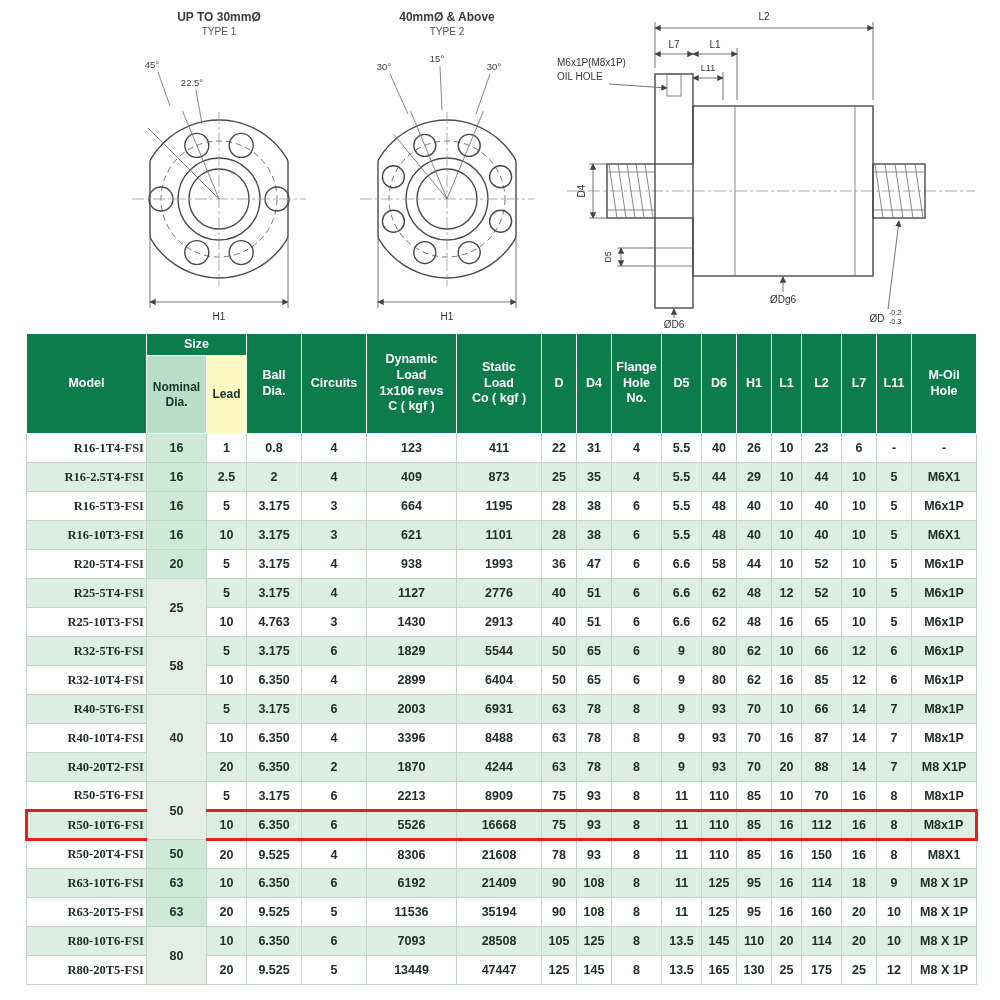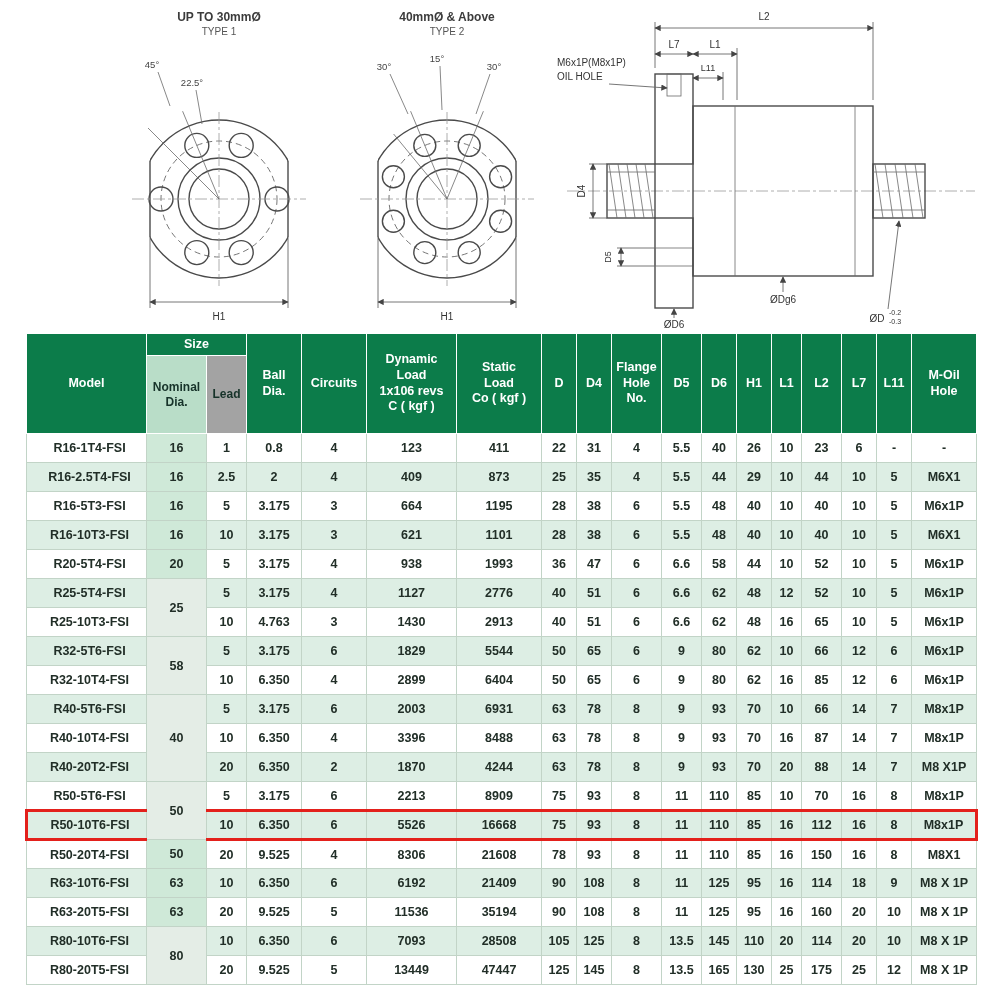--- a/index.html
+++ b/index.html
@@ -22,24 +22,24 @@
   .s-dash { stroke:#666; stroke-width:0.9; fill:none; stroke-dasharray:6 4; }
 
   table.spec { position:absolute; left:25px; top:333px; width:950px;
     border-collapse:collapse; table-layout:fixed; border:1px solid #b7cdbd; }
   .spec th { background:#0c7c4a; color:#fff; font-size:12.5px; font-weight:bold;
     border:1px solid #fff; white-space:pre-line; line-height:1.25; padding:2px;
     vertical-align:middle; text-align:center; }
   .spec thead tr:first-child th.size-group { height:22px;margin-left:31px; }
   .spec thead tr:nth-child(2) th { height:78px; font-size:12px; }
   .spec th.sub-nominal { background:#b9ddc8; color:#17332a; }
-  .spec th.sub-lead    { background:#a3a3a3; color:#17332a; }
+  .spec th.sub-lead    { background:#fef9c3; color:#17332a; }
   .spec td { border:1px solid #c2d4c7; font-size:12.5px; font-weight:700; color:#212e27;
     text-align:center; height:29px; padding:0 2px; background:#fff; }
-  .spec td.model { text-align:center; padding-left:8px; }
+  .spec td.model { text-align:right; padding-left:8px;font-family:Liberation Serif, serif; }
   .spec tr.stripe-green td { background:#ddeee4; }
   .spec td.nominal { background:#cfe9d8 !important; }
   .spec td.nominal.merged { background:#e4ede6 !important; }
   .spec tr.hl td { border-top:3px solid #e3201b; border-bottom:3px solid #e3201b;margin-left:35px; }
   .spec tr.hl td:first-child { border-left:3px solid #e3201b; }
   .spec tr.hl td:last-child  { border-right:3px solid #e3201b; }
 </style>
 </head>
 <body>
 

